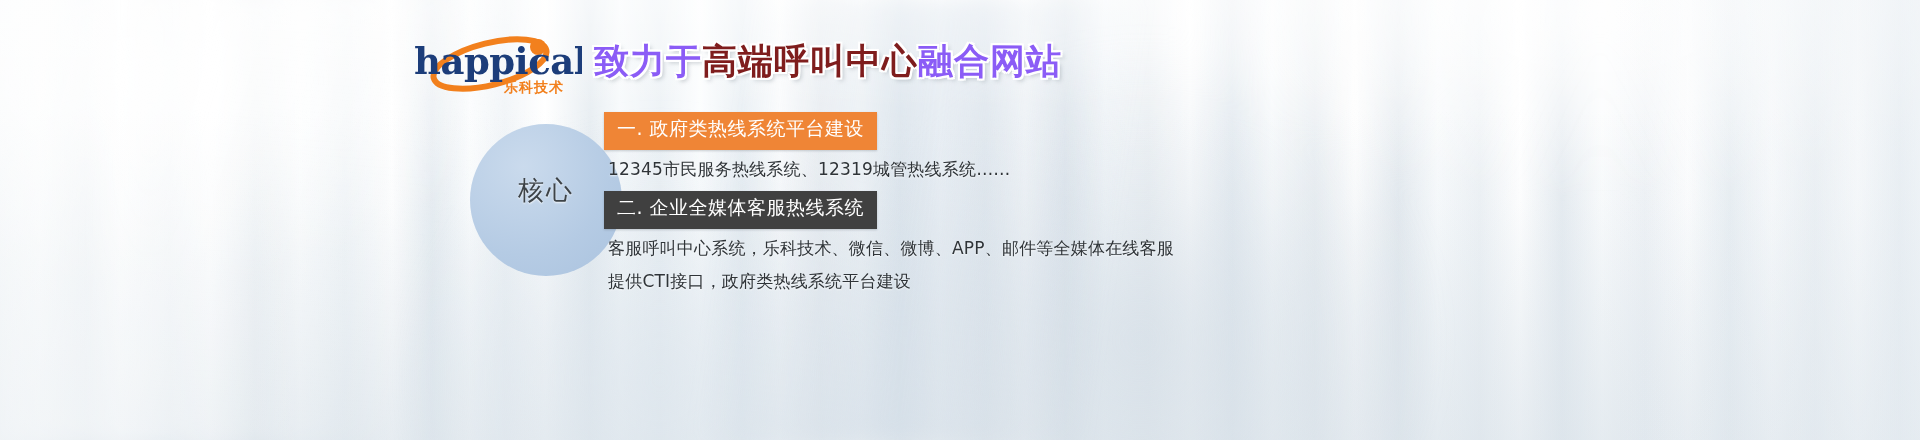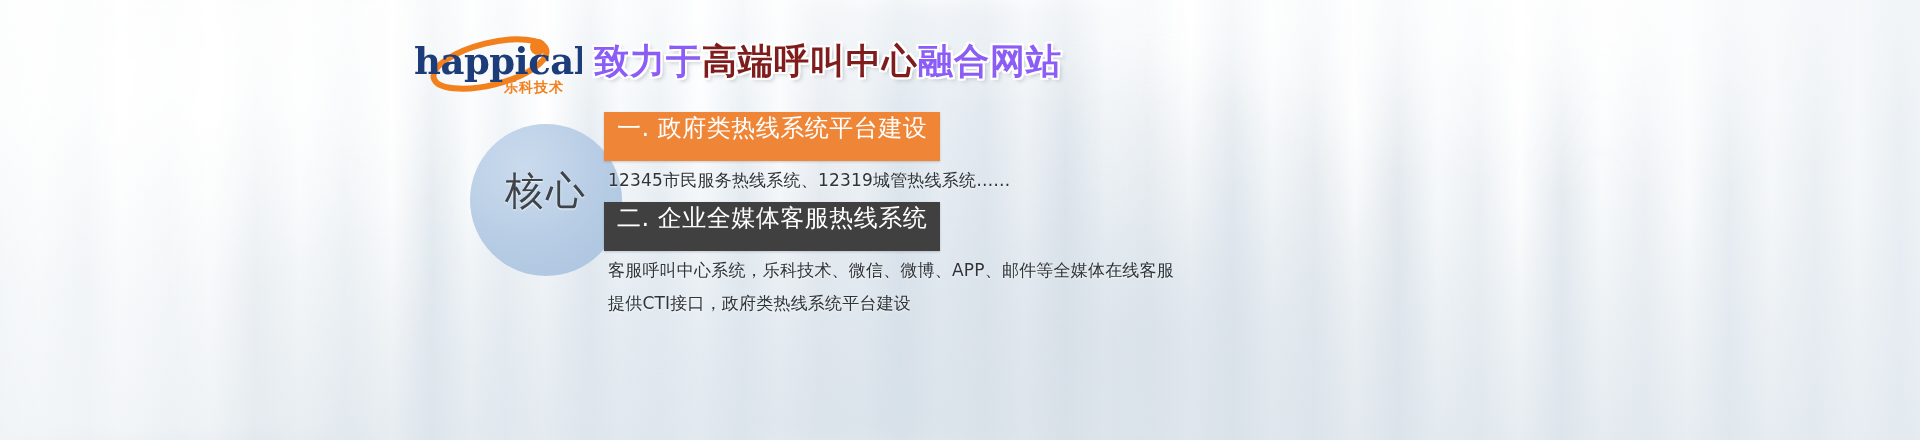--- a/index.html
+++ b/index.html
@@ -80,21 +80,21 @@
     background: radial-gradient(circle at 35% 28%, #c8d9ec 0%, #b2c9e3 60%, #a8c1de 100%);
     opacity: 0.95;
   }
   .core-text {
     position: absolute;
     left: 470px;
     top: 172px;
     width: 152px;
     text-align: center;
     color: #3d4348;
-    font-size: 39px;
+    font-size: 26px;
     line-height: 37px;
     letter-spacing: 2px;
     font-family: "DejaVu Sans", "Liberation Sans", sans-serif;
     text-shadow: 0 1px 2px rgba(255,255,255,0.9);
   }
   .core-text span { display: block; }
 
   
   .logo {
     position: absolute;
@@ -129,23 +129,23 @@
   
   .items {
     position: absolute;
     left: 604px;
     top: 112px;
     width: 700px;
   }
   .item { margin-bottom: 11px; }
   .item-bar {
     display: inline-block;
-    padding: 4px 13px 20px 13px;
+    padding: 4px 13px 9px 13px;
     color: #ffffff;
-    font-size: 24px;
+    font-size: 19px;
     line-height: 25px;
     letter-spacing: 0.5px;
     box-shadow: 0 1px 2px rgba(80,90,100,0.28);
     white-space: nowrap;
   }
   .item-bar.orange { background: #ef8536; }
   .item-bar.blue   { background: #404040; }
   .item-bar.green  { background: #4cb050; }
   .item-desc {
     margin-top: 8px;

